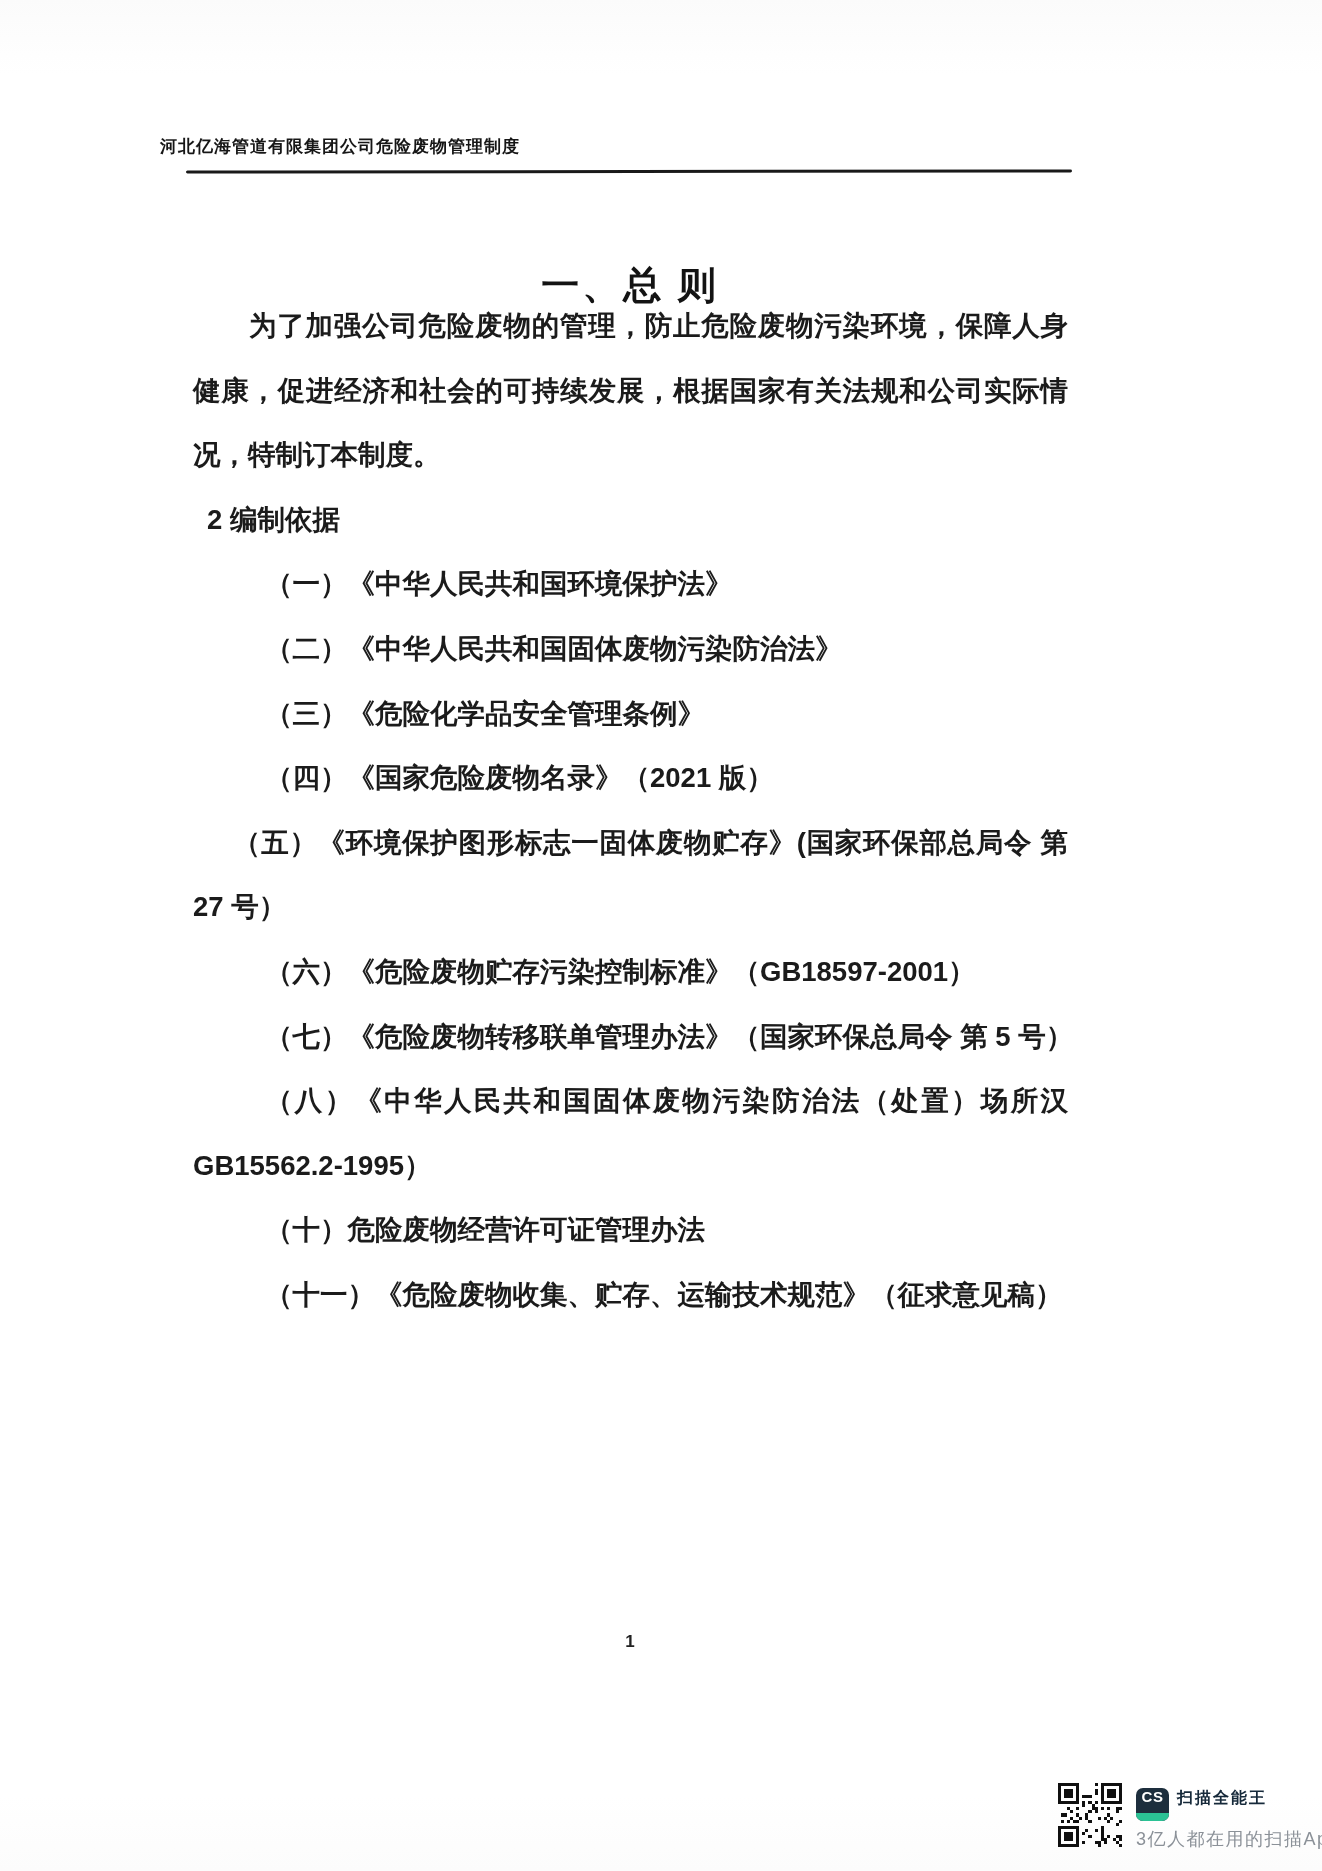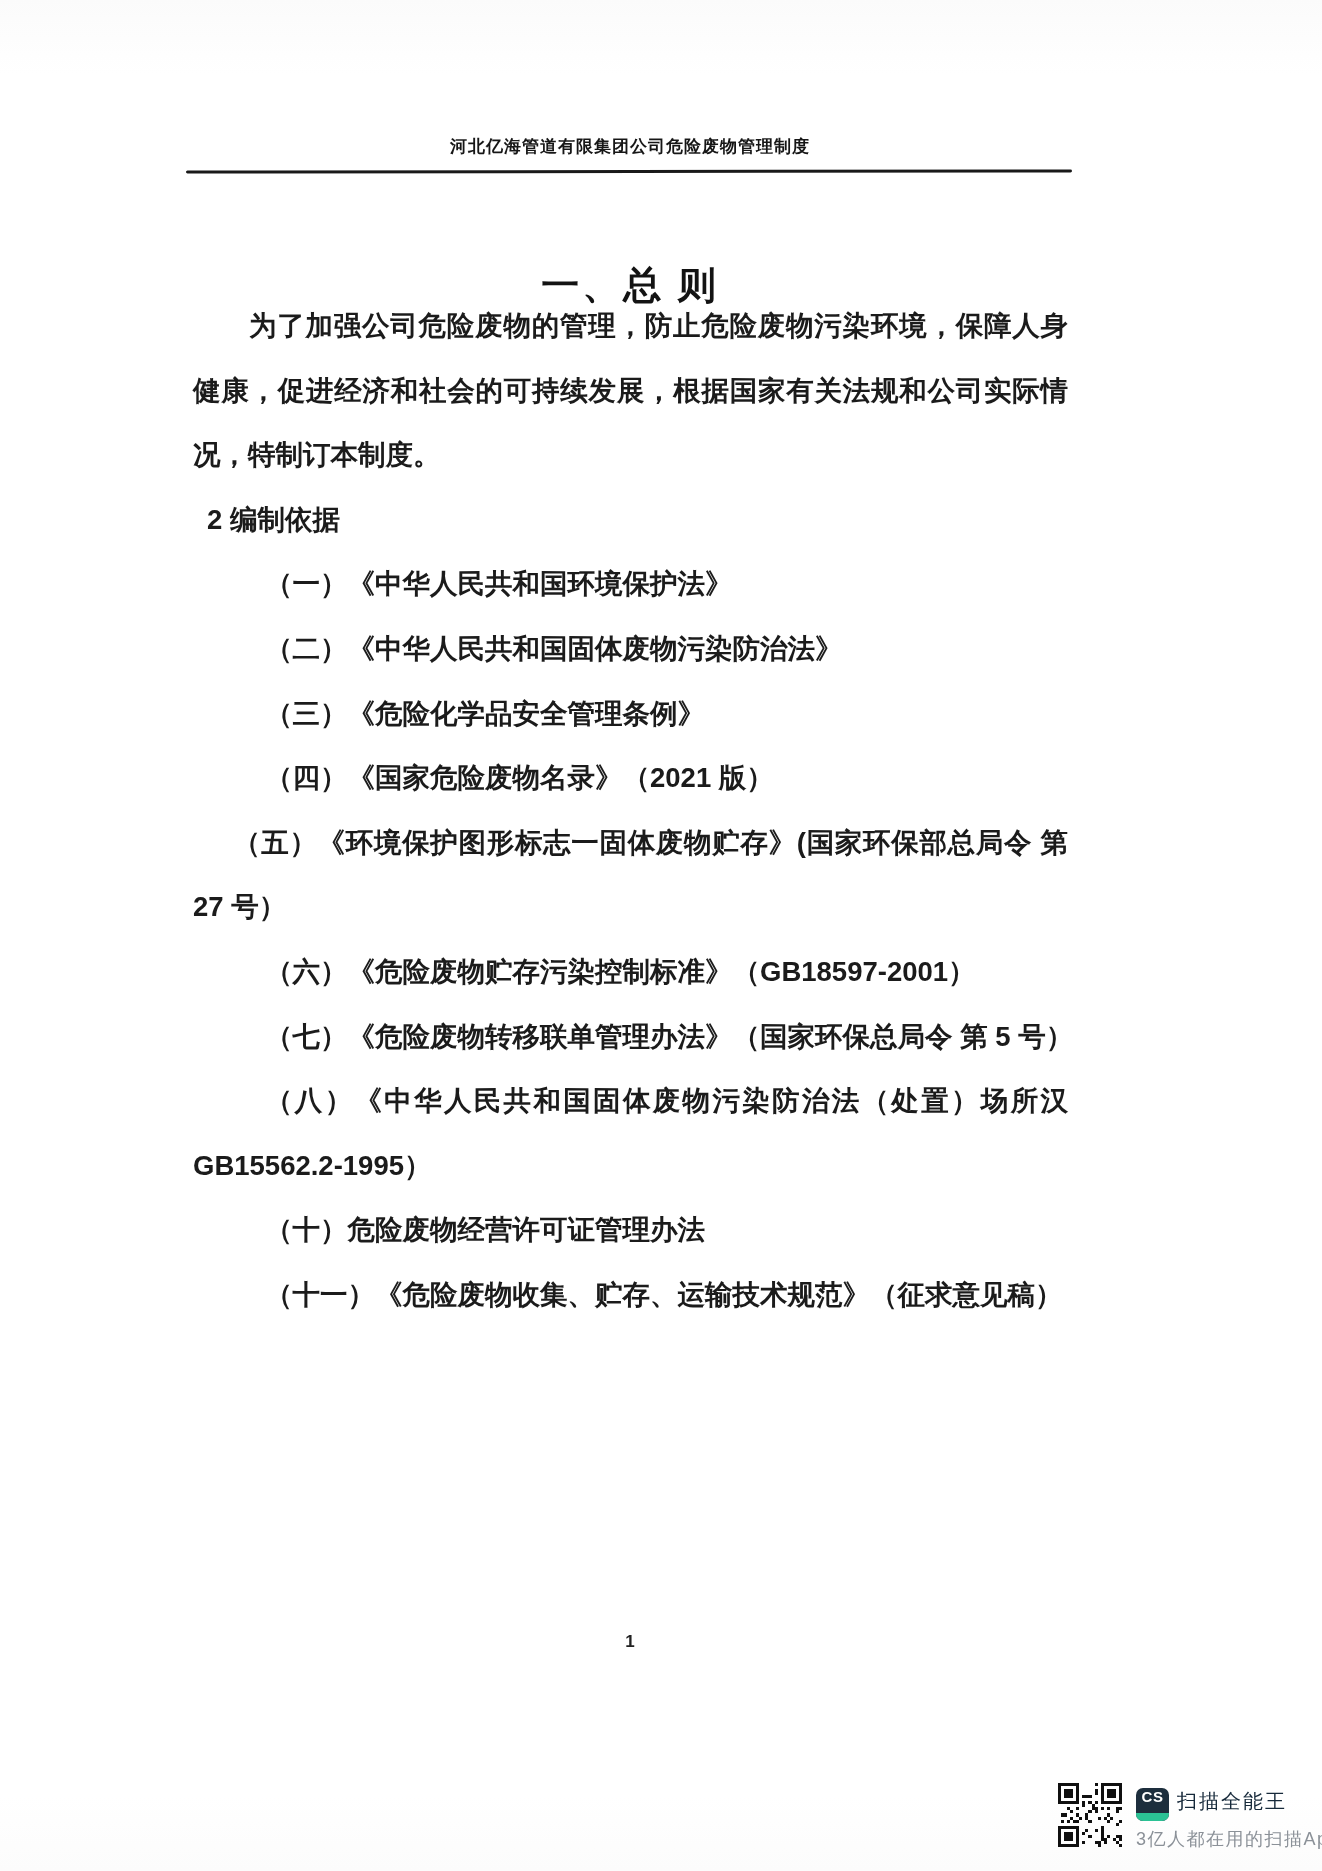--- a/index.html
+++ b/index.html
@@ -6,21 +6,21 @@
   body{
     width:1322px;height:1871px;position:relative;overflow:hidden;
     background:#fdfdfd;
     font-family:"Liberation Sans","DejaVu Sans",sans-serif;
     color:#1c1c1c;
     -webkit-font-smoothing:antialiased;
   }
   .page{position:absolute;inset:0;background:linear-gradient(180deg,#fbfbfb 0%,#ffffff 4%,#ffffff 96%,#fcfcfc 100%);}
   .header-title{
     position:absolute;top:135px;left:160px;width:940px;
-    text-align:center;font-size:17px;font-weight:700;letter-spacing:1px;
+    font-size:17px;font-weight:700;letter-spacing:1px;
     color:#161616;white-space:nowrap;
   }
   .header-rule{
     position:absolute;top:170px;left:186px;width:886px;height:3px;
     background:#191919;border-radius:2px;
     transform:rotate(-0.08deg);
   }
   .doc-title{
     position:absolute;top:232px;left:160px;width:940px;
     text-align:center;font-size:38px;font-weight:700;letter-spacing:3px;
@@ -62,21 +62,21 @@
     position:absolute;top:1px;left:0;width:100%;height:14px;
     display:flex;align-items:center;justify-content:center;
     color:#ffffff;font-size:15px;font-weight:700;letter-spacing:0.5px;
   }
   .cs-logo .cs-strip{
     position:absolute;left:0;bottom:0;width:100%;height:8px;
     background:var(--logo-teal,#2bc295);
   }
   .app-name{
     position:absolute;left:1177px;top:1788px;
-    font-size:20px;font-weight:400;letter-spacing:2px;
+    font-size:16px;font-weight:700;letter-spacing:2px;
     color:var(--name-color,#16293a);white-space:nowrap;
   }
   .app-tagline{
     position:absolute;left:1136px;top:1827px;
     font-size:18px;font-weight:400;letter-spacing:1.5px;
     color:var(--tagline-color,#8b9198);white-space:nowrap;
   }
 </style>
 </head>
 <body style="--logo-navy: #1d2e3d; --logo-teal: #2bc295; --name-color: #16293a; --tagline-color: #8b9198;">

